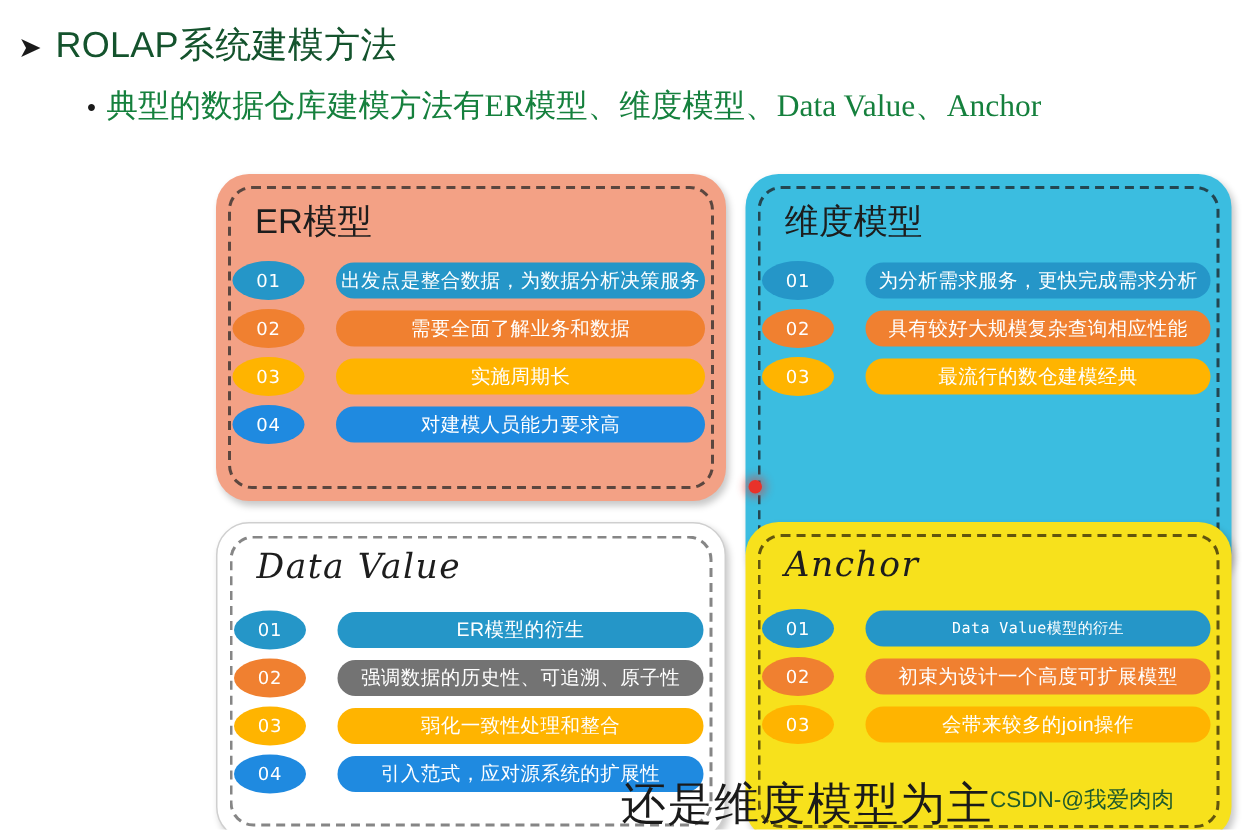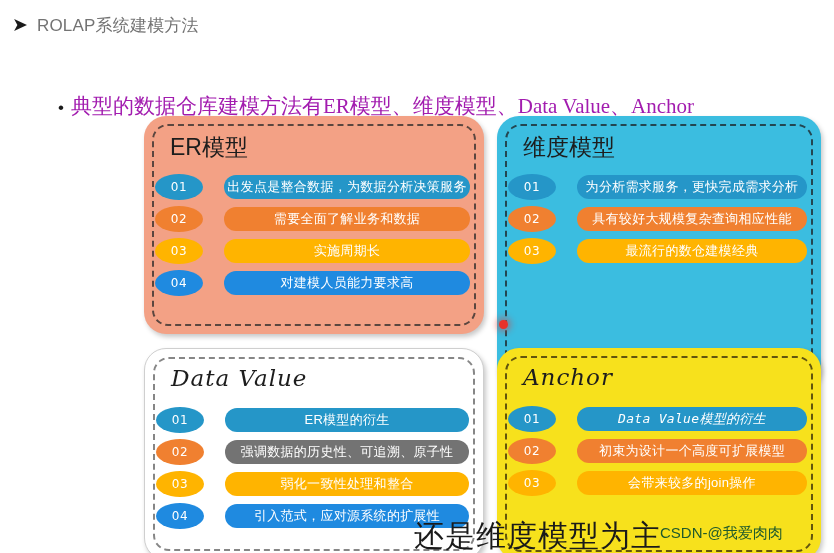--- a/index.html
+++ b/index.html
@@ -29,45 +29,44 @@
     display: flex;
     align-items: baseline;
     gap: 9px;
   }
   .bullet-arrow {
     font-size: 19px;
     color: #1a1a1a;
     line-height: 1;
   }
   #heading-text {
-    font-size: 17px;
-    color: #737373;
+    font-size: 24px;
+    color: #14532d;
     font-family: "Liberation Sans", sans-serif;
     letter-spacing: .2px;
     white-space: nowrap;
   }
   #subheading-row {
     position: absolute;
     left: 58px;
     top: 56px;
     display: flex;
     align-items: baseline;
     gap: 7px;
   }
   .bullet-dot {
     font-size: 17px;
     color: #1a1a1a;
     line-height: 1;
   }
   #subheading-text {
     font-size: 21px;
-    color: #a21caf;
+    color: #15803d;
     font-family: "Liberation Serif", serif;
     white-space: nowrap;
-    margin-top: 36px;
   }
 
   
   #quadrants {
     position: absolute;
     left: 0; top: 0;
     width: 834px; height: 553px;
   }
   .panel {
     position: absolute;
@@ -135,22 +134,21 @@
     align-items: center;
     justify-content: center;
     color: #ffffff;
     font-size: 13px;
     font-family: "Liberation Sans", sans-serif;
     white-space: nowrap;
     letter-spacing: .3px;
   }
   .bar.mono {
     font-family: "DejaVu Sans Mono", monospace;
-    font-size: 13px;
-    font-style: italic;
+    font-size: 10px;
   }
 
   
   #panel-er       { left: 144px; top: 116px; width: 340px; height: 218px;
                     background: #f3a185; }
   #panel-dim      { left: 497px; top: 116px; width: 324px; height: 273px;
                     background: #3bbde0; }
   #panel-datavalue{ left: 144px; top: 348px; width: 340px; height: 212px;
                     background: #ffffff; border: 1px solid #cfcfcf; }
   #panel-anchor   { left: 497px; top: 348px; width: 324px; height: 212px;

